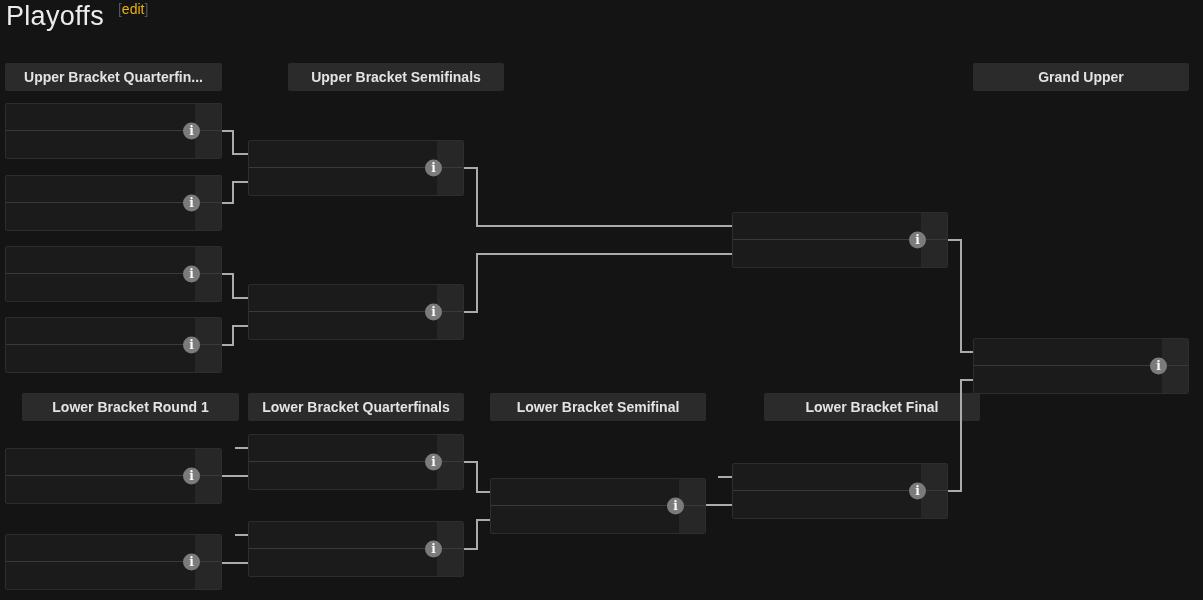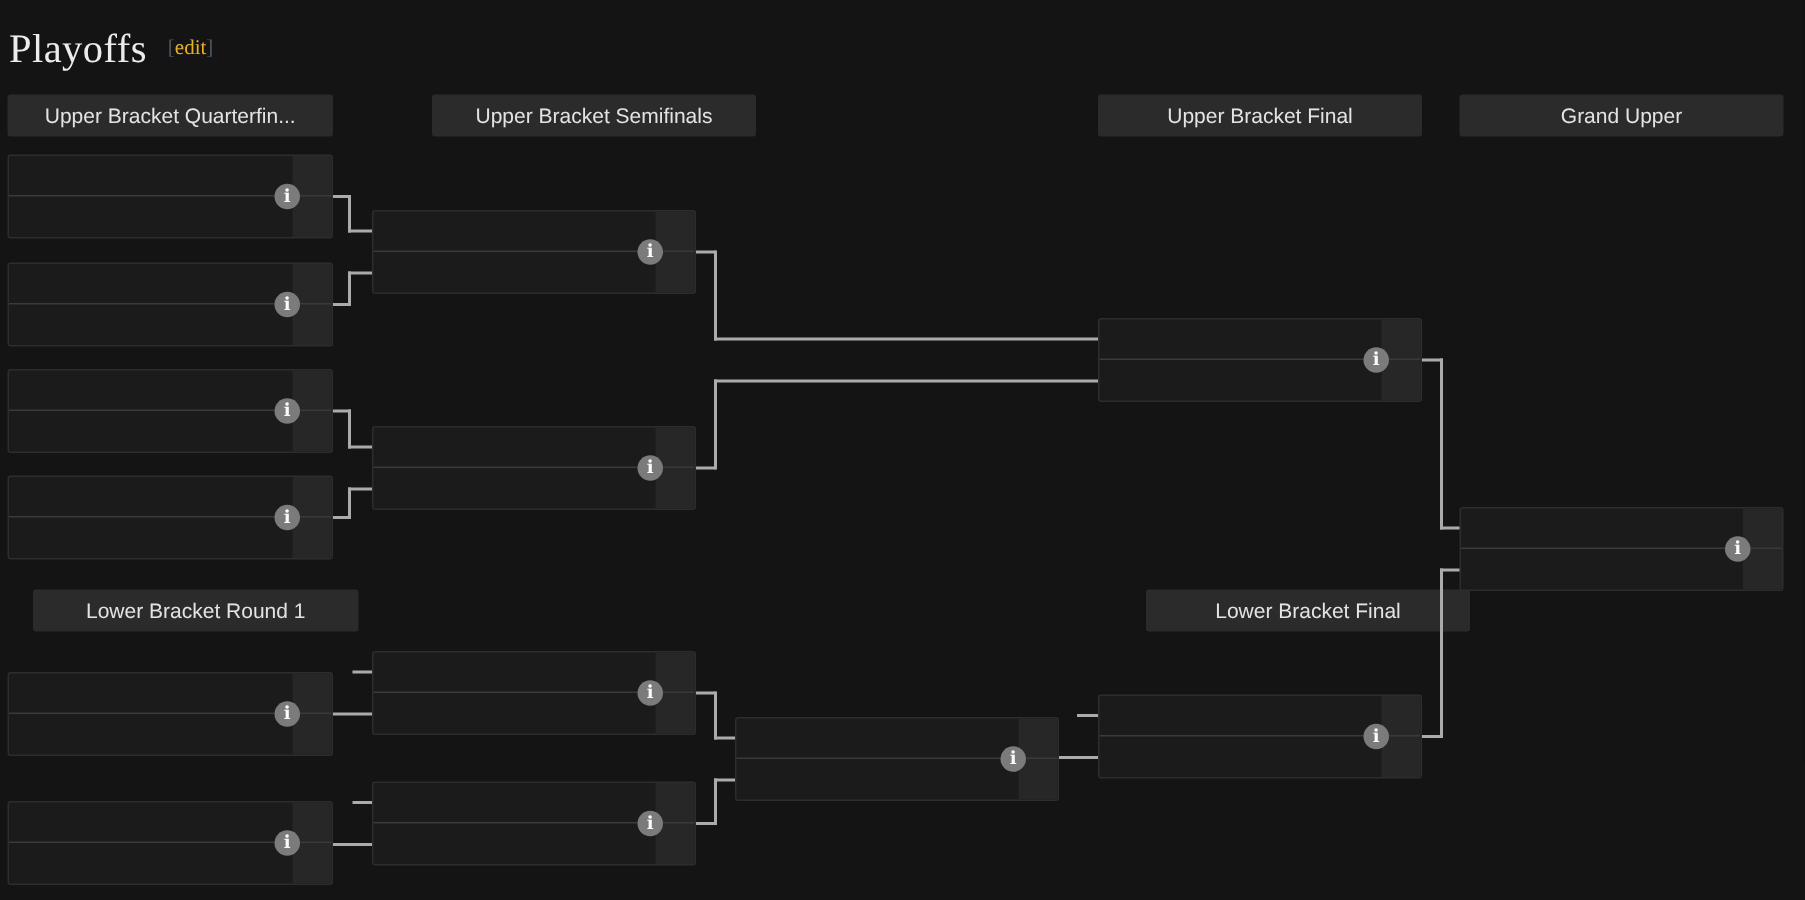--- a/index.html
+++ b/index.html
@@ -1,29 +1,29 @@
 <!DOCTYPE html>
 <html><head>
 <meta charset="utf-8">
 <style>
   html,body{margin:0;padding:0;background:#111;}
   .stage{
     position:relative;width:1203px;height:600px;overflow:hidden;
     background:#141414;font-family:"Liberation Sans",sans-serif;
   }
   
-  .title-row{position:absolute;left:6px;top:17px;display:flex;align-items:center;font-family:Liberation Serif, serif;}
+  .title-row{position:absolute;left:6px;top:1px;display:flex;align-items:flex-start;}
   .page-title{margin:0;font-size:27px;font-weight:400;color:#ececec;letter-spacing:.3px;}
   .edit-wrap{margin-left:14px;font-size:14px;color:#4d5762;}
   .edit-link{color:#eab308;text-decoration:none;cursor:pointer;}
   
   .round-header{
     position:absolute;height:28px;line-height:28px;box-sizing:border-box;
     background:#2b2b2b;border-radius:2px;color:#e3e3e3;font-size:14px;
-    text-align:center;white-space:nowrap;overflow:hidden;padding:0 8px;
+    text-align:center;white-space:nowrap;overflow:hidden;padding:0 8px;font-weight:bold;
   }
   
   .match{
     position:absolute;width:216px;height:56px;box-sizing:border-box;
     background:#1b1b1b;border:1px solid #2d2d2d;border-radius:2px;
   }
   .match.w217{width:217px;}
   .score-col{position:absolute;top:0;right:0;bottom:0;width:26px;background:#272727;border-radius:0 2px 2px 0;}
   .slot{position:absolute;left:0;right:26px;height:27px;}
   .slot.top{top:0;}
@@ -43,24 +43,25 @@
 
 <div class="stage">
 
   <div class="title-row">
     <h1 class="page-title">Playoffs</h1>
     <span class="edit-wrap"><span>[</span><a class="edit-link">edit</a><span>]</span></span>
   </div>
 
   <div class="round-header" style="left:5px;top:63px;width:217px;">Upper Bracket Quarterfin...</div>
   <div class="round-header" style="left:248px;top:63px;width:216px;margin-left:40px;">Upper Bracket Semifinals</div>
-  <div class="round-header" style="left:732px;top:63px;width:216px;">Upper Bracket Final</div>
   <div class="round-header" style="left:973px;top:63px;width:216px;">Grand Upper</div>
 
   <div class="round-header" style="left:22px;top:393px;width:217px;">Lower Bracket Round 1</div>
+  <div class="round-header" style="left:248px;top:393px;width:216px;">Lower Bracket Quarterfinals</div>
+  <div class="round-header" style="left:490px;top:393px;width:216px;">Lower Bracket Semifinal</div>
   <div class="round-header" style="left:764px;top:393px;width:216px;">Lower Bracket Final</div>
 
   <div class="match w217" style="left:5px;top:103px;">
     <div class="score-col"></div>
     <div class="slot top"></div>
     <div class="divider"></div>
     <div class="slot bottom"></div>
     <div class="info">i</div>
   </div>
   <div class="match w217" style="left:5px;top:175px;">

